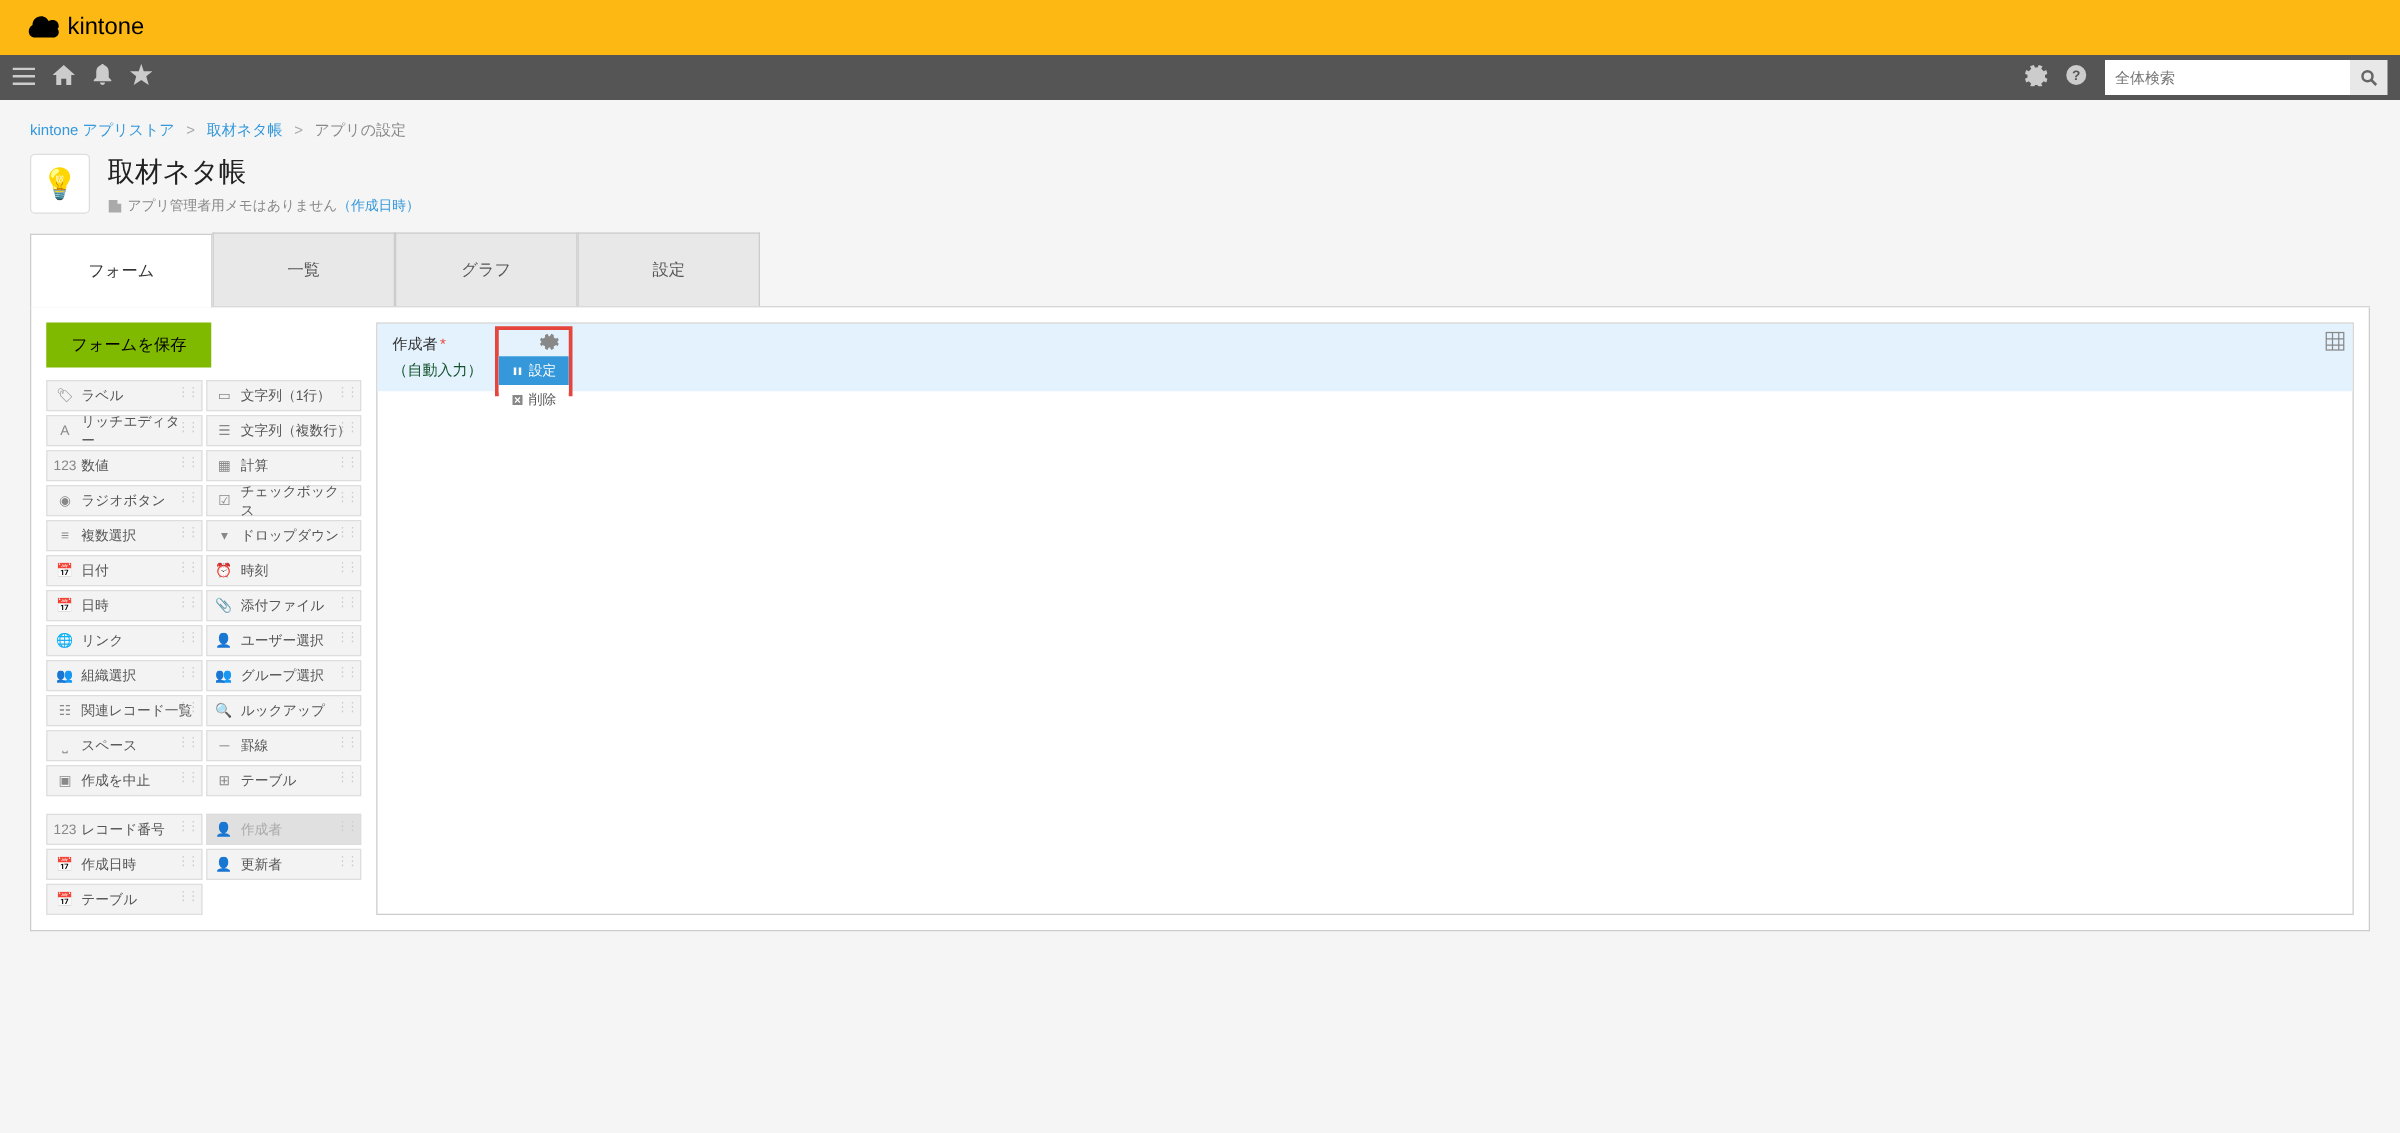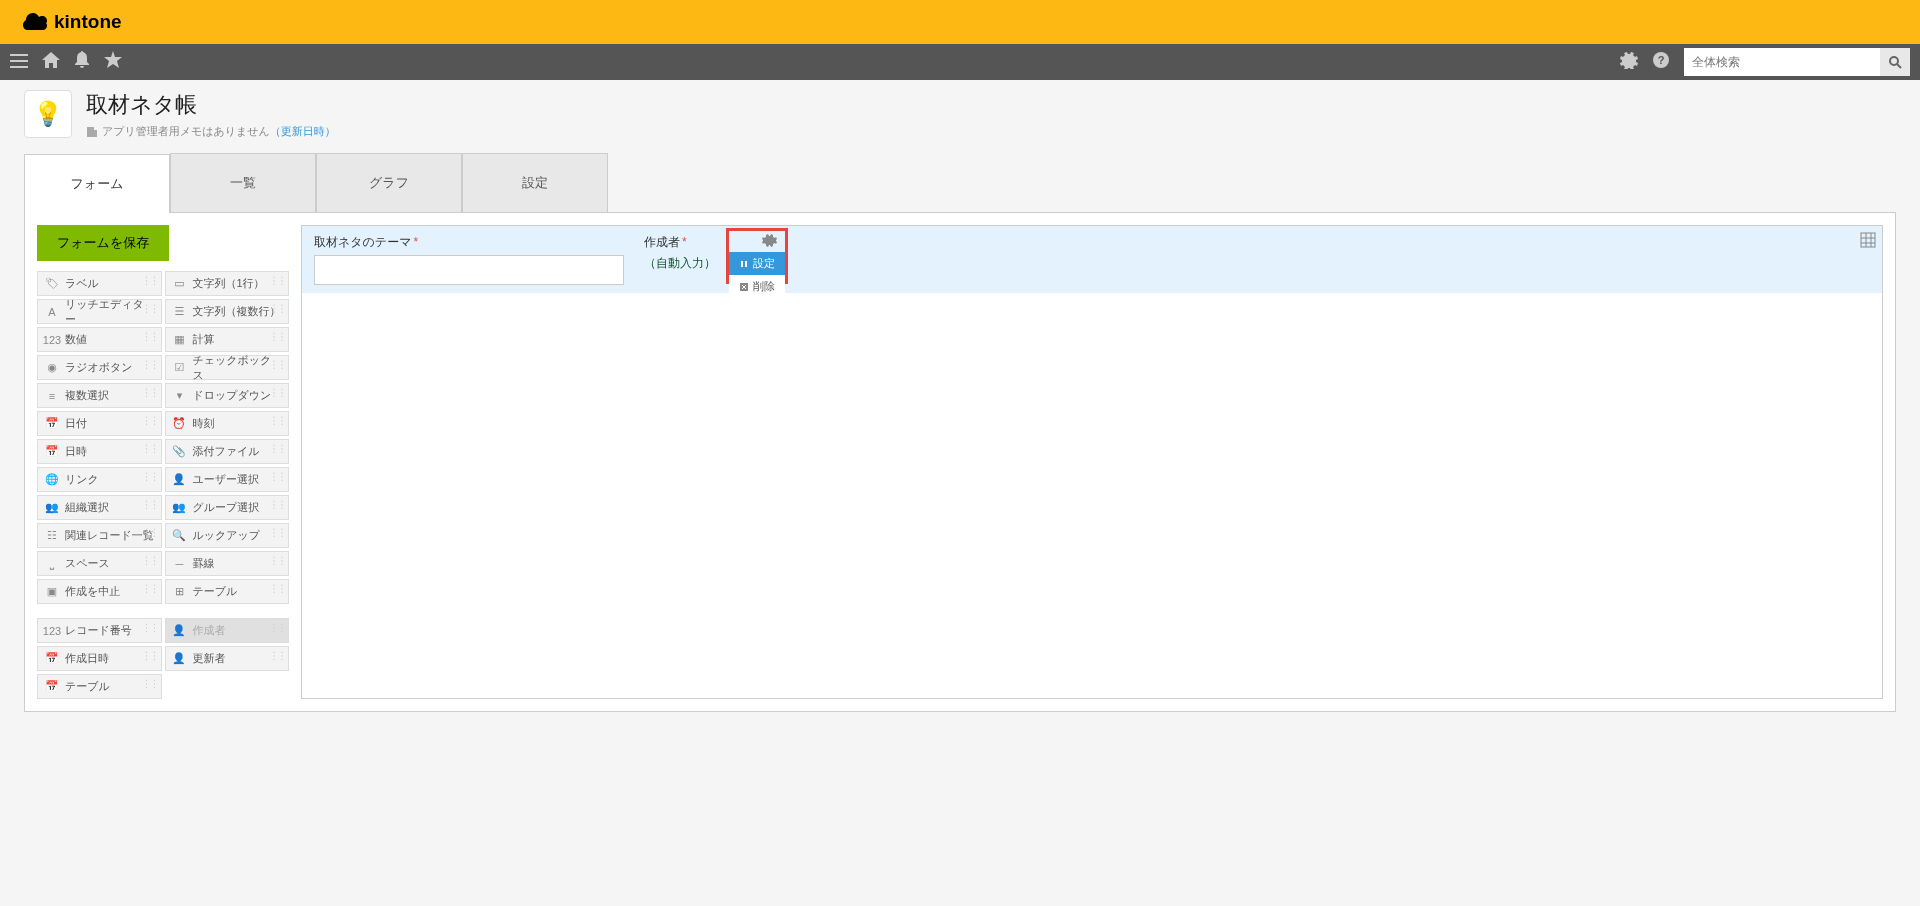--- a/index.html
+++ b/index.html
@@ -1,18 +1,18 @@
 <!DOCTYPE html>
 <html><head>
 <meta charset="utf-8">
 <style>
 *{box-sizing:border-box;margin:0;padding:0;}
 body{font-family:"Meiryo","Hiragino Kaku Gothic Pro",sans-serif;font-size:13px;color:#333;background:#f5f5f5;}
 .top-bar{background:#fdb813;height:44px;display:flex;align-items:center;justify-content:space-between;}
-.logo{display:flex;align-items:center;padding-left:22px;font-weight:bold;font-size:19px;color:#000;justify-content:center;}
+.logo{display:flex;align-items:center;padding-left:22px;font-weight:normal;font-size:19px;color:#000;justify-content:center;}
 .logo svg{margin-right:6px;}
 .user-area{background:#e2a50e;height:44px;display:flex;align-items:center;padding:0 20px;min-width:200px;color:#fff;font-size:13px;cursor:pointer;}
 .user-area .avatar{width:24px;height:24px;background:#fff;display:flex;align-items:center;justify-content:center;margin-right:20px;}
 .user-area .chev{margin-left:auto;}
 .second-bar{background:#555;height:36px;display:flex;align-items:center;padding:0 10px;}
 .second-bar .left-icons{display:flex;gap:14px;align-items:center;color:#ccc;}
 .second-bar .left-icons span{cursor:pointer;font-size:18px;}
 .second-bar .right-side{margin-left:auto;display:flex;align-items:center;}
 .second-bar .right-side span.ico{color:#ccc;font-size:18px;margin-right:14px;cursor:pointer;}
 .search-wrap{display:flex;}
@@ -97,31 +97,38 @@
           <svg width="14" height="14" viewBox="0 0 14 14">
             <circle cx="6" cy="6" r="4" fill="none" stroke="#666" stroke-width="2"></circle>
             <path stroke="#666" stroke-width="2" d="M9 9l4 4"></path>
           </svg>
         </button>
     </div>
   </div>
 </div>
 
 <div class="content">
+  <div class="breadcrumb">
+    <a href="#">kintone アプリストア</a>
+    <span class="sep">&gt;</span>
+    <a href="#">取材ネタ帳</a>
+    <span class="sep">&gt;</span>
+    <span>アプリの設定</span>
+  </div>
 
   <div class="app-header">
     <div class="app-icon">💡</div>
     <div class="app-title">
       <h1>取材ネタ帳</h1>
       <div class="app-memo">
         <svg width="12" height="12" viewBox="0 0 12 12" style="margin-right:4px">
             <path fill="#aaa" d="M1 11V1h7l3 3v7zM8 1v3h3"></path>
           </svg>
         <span>アプリ管理者用メモはありません</span>
-        <a href="#">（更新日時）</a>
+        <a href="#">（作成日時）</a>
       </div>
     </div>
   </div>
 
   <div class="tabs">
     <div class="tab active">フォーム</div>
     <div class="tab">一覧</div>
     <div class="tab">グラフ</div>
     <div class="tab">設定</div>
   </div>
@@ -278,24 +285,20 @@
           </div>
       </div>
     </div>
 
     <div class="canvas">
       <span class="table-icon"><svg width="16" height="16" viewBox="0 0 16 16">
             <rect x="1" y="1" width="14" height="14" fill="none" stroke="#888"></rect>
             <path stroke="#888" d="M1 6h14M1 11h14M6 1v14M11 1v14"></path>
           </svg></span>
       <div class="canvas-row">
-        <div class="form-field">
-          <div class="fld-label"><span>取材ネタのテーマ</span><span class="req">*</span></div>
-          <input class="textfield" style="">
-        </div>
         <div class="form-field creator-field">
           <div class="fld-label"><span>作成者</span><span class="req">*</span></div>
           <div class="auto-val">（自動入力）</div>
           <span class="field-gear" style="right:-4px;top:-2px;"><svg width="16" height="16" viewBox="0 0 16 16">
                 <path fill="#888" d="M8 5a3 3 0 100 6 3 3 0 000-6zm6 3l1-1-1-2-1 1-2-1v-2l-2-1-1 2h-1l-1-2-2 1v2l-2 1-1-1-1 2 1 1v1l-1 1 1 2 1-1 2 1v2l2 1 1-2h1l1 2 2-1v-2l2-1 1 1 1-2-1-1z"></path>
               </svg></span>
           <div class="highlight-box" style="left:82px;top:-6px;width:62px;height:56px;"></div>
           <div style="position:absolute;left:85px;top:18px;background:#fff;width:56px;z-index:5;">
             <div class="menu-item active" style="background:#3498db;color:#fff;">
                 <svg width="10" height="10" viewBox="0 0 10 10">

